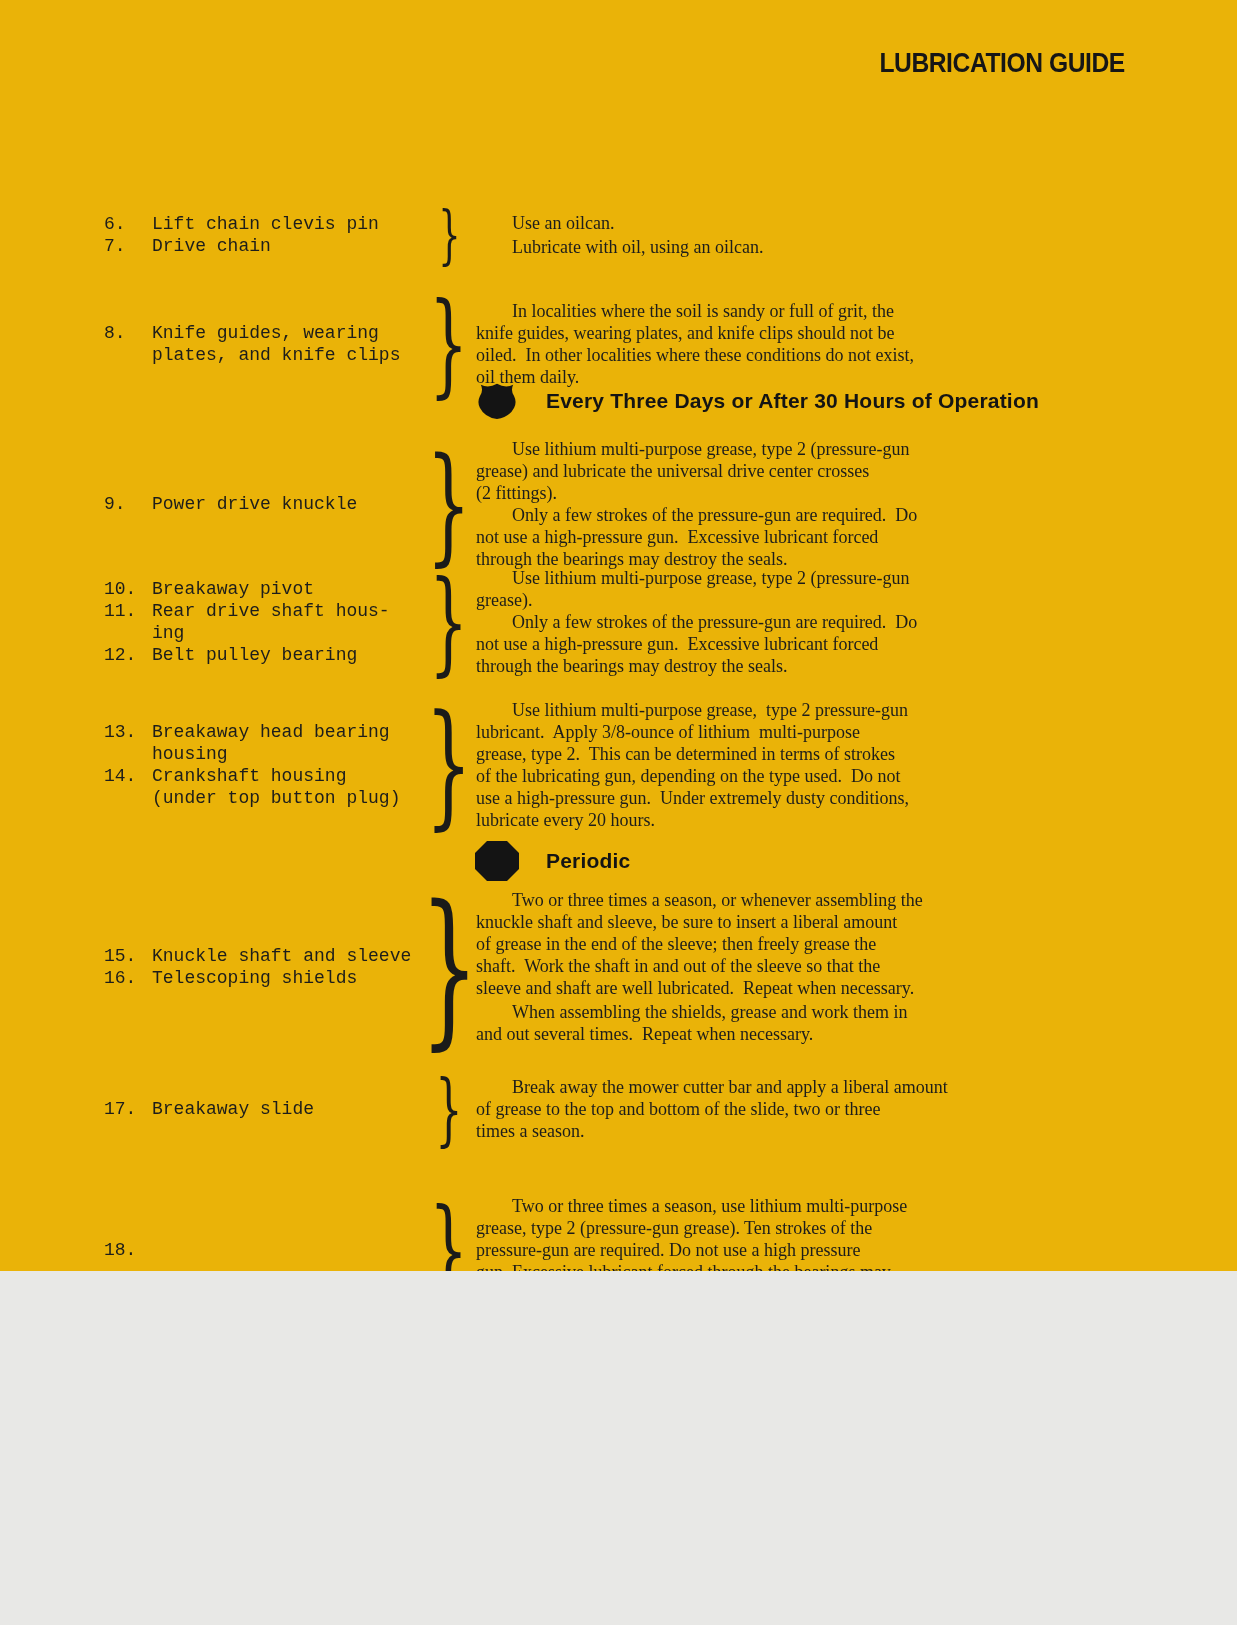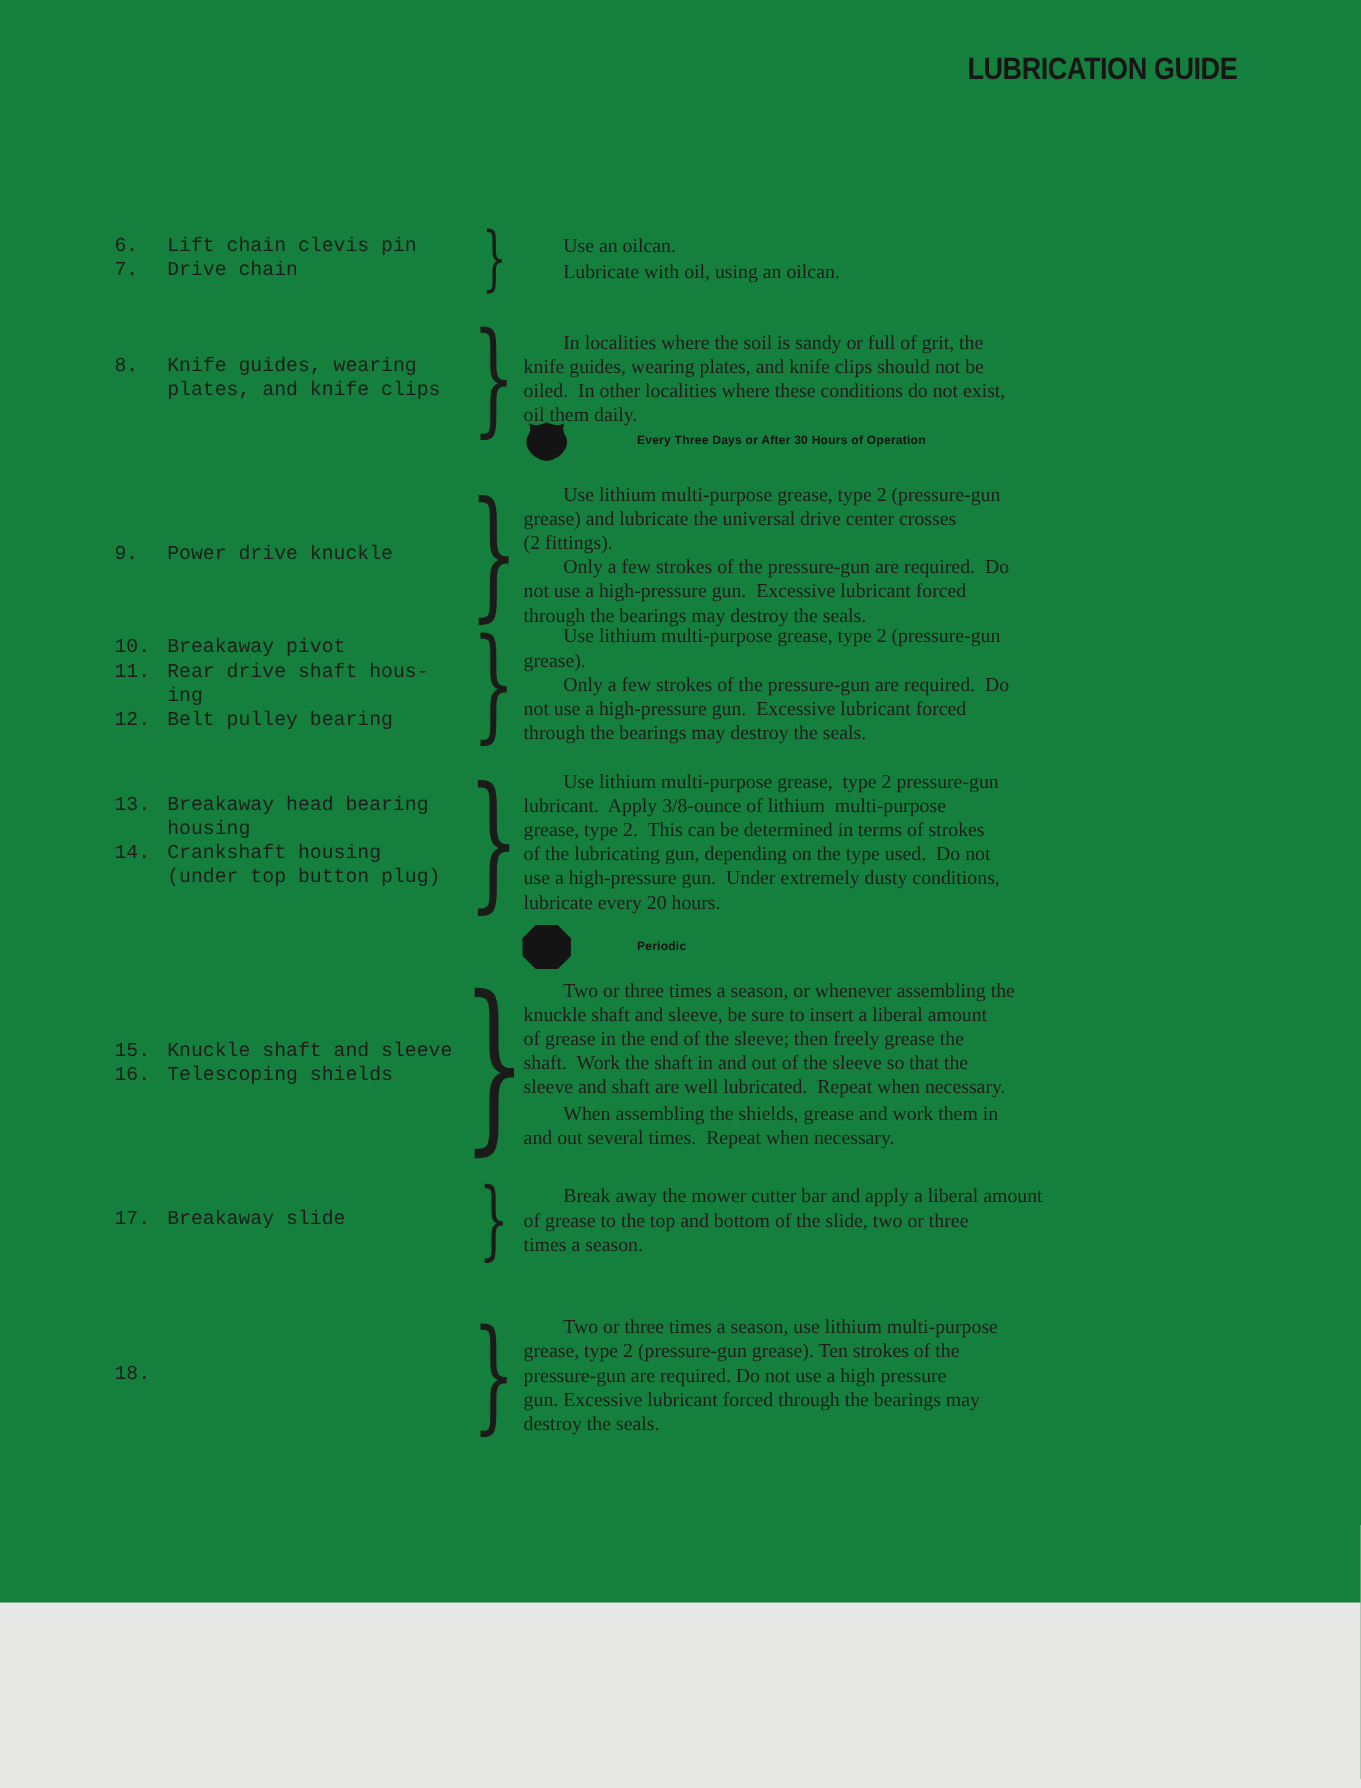--- a/index.html
+++ b/index.html
@@ -3,23 +3,23 @@
 <meta charset="utf-8">
 <style>
   html,body { margin:0; padding:0; }
   body {
     background:#e8e8e6;
     font-family:"Liberation Mono", monospace;
   }
   .page {
     position:relative;
     width:1237px;
-    height:1457px;
+    height:1271px;
     margin:0 auto;
-    background:#15803d;
+    background:#eab308;
     color:#1d1d1b;
     font-size:18px;
     line-height:22px;
     overflow:hidden;
   }
   .doc-title {
     position:absolute;
     top:52px;
     right:112px;
     font-family:"Liberation Sans", sans-serif;
@@ -74,25 +74,24 @@
   .heading-row {
     position:absolute;
     left:474px;
     display:flex;
     align-items:center;
     gap:26px;
   }
   .heading-label {
     font-family:"Liberation Sans", sans-serif;
     font-weight:bold;
-    font-size:11px;
+    font-size:21px;
     color:#141414;
     letter-spacing:0.2px;
     white-space:nowrap;
-    margin-left:33px;
   }
   .marker-icon { display:block; }
   .page-number {
     position:absolute;
     top:1488px;
     left:0;
     width:1237px;
     text-align:center;
     font-size:23px;
     letter-spacing:2px;

